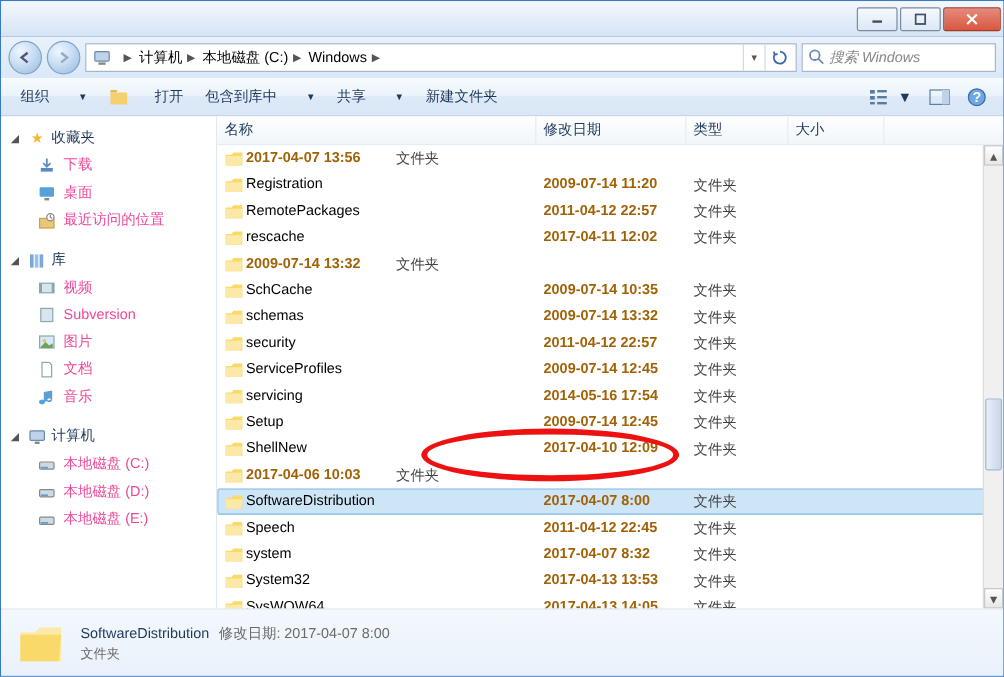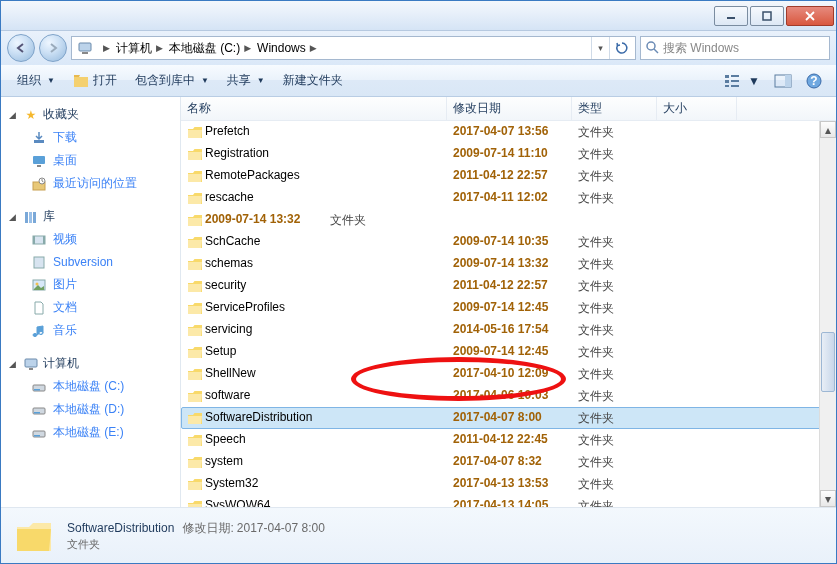--- a/index.html
+++ b/index.html
@@ -9,32 +9,32 @@
 .win-btn { width:34px; height:20px; margin-left:2px; border:1px solid #7a8ca0; border-radius:2px; display:flex; align-items:center; justify-content:center; background:linear-gradient(to bottom,#f6f9fd,#dde8f5); }
 .win-btn.close { width:48px; background:linear-gradient(to bottom,#e68a7e,#d9583f); border-color:#a03b2a; }
 .win-btn svg { display:block; }
 .addrbar { height:34px; background:linear-gradient(to bottom,#e9f1fb,#dae8f8); display:flex; align-items:center; padding:3px 6px; gap:4px; }
 .nav-circ { width:28px; height:28px; border-radius:50%; background:radial-gradient(circle at 35% 30%,#eef6ff 0%,#cde1f5 40%,#94b9dd 100%); border:1px solid #7fa3c9; display:flex; align-items:center; justify-content:center; color:#4a6a8c; }
 .addr-box { flex:1; height:24px; background:#fff; border:1px solid #a5b8cf; display:flex; align-items:center; padding:0 2px; }
 .addr-seg { display:flex; align-items:center; padding:0 3px; cursor:default; }
 .addr-seg .tri { margin-left:4px; font-size:9px; color:#555; }
 .addr-dd { width:18px; height:22px; display:flex; align-items:center; justify-content:center; border-left:1px solid #d0dbe8; }
 .refresh-btn { width:24px; height:22px; display:flex; align-items:center; justify-content:center; border-left:1px solid #d0dbe8; }
-.search-box { width:190px; height:24px; background:#fff; border:1px solid #a5b8cf; display:flex; align-items:center; padding:0 4px; color:#888; }
+.search-box { width:162px; height:24px; background:#fff; border:1px solid #a5b8cf; display:flex; align-items:center; padding:0 4px; color:#888; font-style:italic; }
 .search-box .mag { margin-right:4px; color:#6b8bb5; }
 .toolbar { height:32px; background:linear-gradient(to bottom,#f7fbff 0%,#eaf2fb 49%,#dde9f7 50%,#d9e7f6 100%); border-bottom:1px solid #b9cde4; display:flex; align-items:center; padding:0 8px; gap:2px; }
-.tool-item { padding:4px 8px; display:flex; align-items:center; gap:4px; color:#1e395b; }
+.tool-item { padding:4px 8px; display:flex; align-items:center; gap:22px; color:#1e395b; }
 .tool-item .dd { font-size:8px; color:#1e395b; margin-left:2px; }
 .tool-spacer { flex:1; }
 .tool-icon { padding:4px 6px; display:flex; align-items:center; color:#1e395b; }
 .body { flex:1; display:flex; overflow:hidden; background:#fff; }
 .nav { width:180px; border-right:1px solid #e0e8f0; overflow:hidden; padding:6px 0; }
 .nav-hdr { display:flex; align-items:center; padding:3px 8px; gap:4px; color:#1e395b; }
 .nav-hdr .tri { font-size:9px; color:#555; width:10px; }
-.nav-item { display:flex; align-items:center; padding:3px 8px 3px 30px; gap:6px; color:#3b82f6; }
+.nav-item { display:flex; align-items:center; padding:3px 8px 3px 30px; gap:6px; color:#ec4899; }
 .nav-sep { height:10px; }
 .icon-box { width:16px; height:16px; display:flex; align-items:center; justify-content:center; }
 .star { color:#f5b82e; }
 .content { flex:1; display:flex; flex-direction:column; overflow:hidden; position:relative; }
 .cols { height:24px; display:flex; align-items:center; border-bottom:1px solid #e6ecf3; background:linear-gradient(to bottom,#fdfefe,#f2f6fa); }
 .col { padding:0 6px; color:#1e395b; border-right:1px solid #e6ecf3; height:100%; display:flex; align-items:center; }
 .col.name { width:266px; }
 .col.date { width:125px; }
 .col.type { width:85px; }
 .col.size { width:80px; }
@@ -328,35 +328,34 @@
       </div>
       <div class="list" id="file-list">
           <div class="row">
             <span class="ficon">
               <svg width="16" height="14">
                 <path d="M1 4 L6 4 L7.5 2 L15 2 L15 13 L1 13 Z" fill="#f8d96a"></path>
                 <path d="M1 5 L15 5 L14 13 L1 13 Z" fill="#fce9a8"></path>
               </svg>
             </span>
             <div class="cells">
-              <div class="cell name">Prefetch</div>
               <div class="cell date">2017-04-07 13:56</div>
               <div class="cell type">文件夹</div>
             </div>
           </div>
           <div class="row">
             <span class="ficon">
               <svg width="16" height="14">
                 <path d="M1 4 L6 4 L7.5 2 L15 2 L15 13 L1 13 Z" fill="#f8d96a"></path>
                 <path d="M1 5 L15 5 L14 13 L1 13 Z" fill="#fce9a8"></path>
               </svg>
             </span>
             <div class="cells">
               <div class="cell name">Registration</div>
-              <div class="cell date">2009-07-14 11:10</div>
+              <div class="cell date">2009-07-14 11:20</div>
               <div class="cell type">文件夹</div>
             </div>
           </div>
           <div class="row">
             <span class="ficon">
               <svg width="16" height="14">
                 <path d="M1 4 L6 4 L7.5 2 L15 2 L15 13 L1 13 Z" fill="#f8d96a"></path>
                 <path d="M1 5 L15 5 L14 13 L1 13 Z" fill="#fce9a8"></path>
               </svg>
             </span>
@@ -483,21 +482,20 @@
             </div>
           </div>
           <div class="row">
             <span class="ficon">
               <svg width="16" height="14">
                 <path d="M1 4 L6 4 L7.5 2 L15 2 L15 13 L1 13 Z" fill="#f8d96a"></path>
                 <path d="M1 5 L15 5 L14 13 L1 13 Z" fill="#fce9a8"></path>
               </svg>
             </span>
             <div class="cells">
-              <div class="cell name">software</div>
               <div class="cell date">2017-04-06 10:03</div>
               <div class="cell type">文件夹</div>
             </div>
           </div>
           <div class="row sel">
             <span class="ficon">
               <svg width="16" height="14">
                 <path d="M1 4 L6 4 L7.5 2 L15 2 L15 13 L1 13 Z" fill="#f8d96a"></path>
                 <path d="M1 5 L15 5 L14 13 L1 13 Z" fill="#fce9a8"></path>
               </svg>

